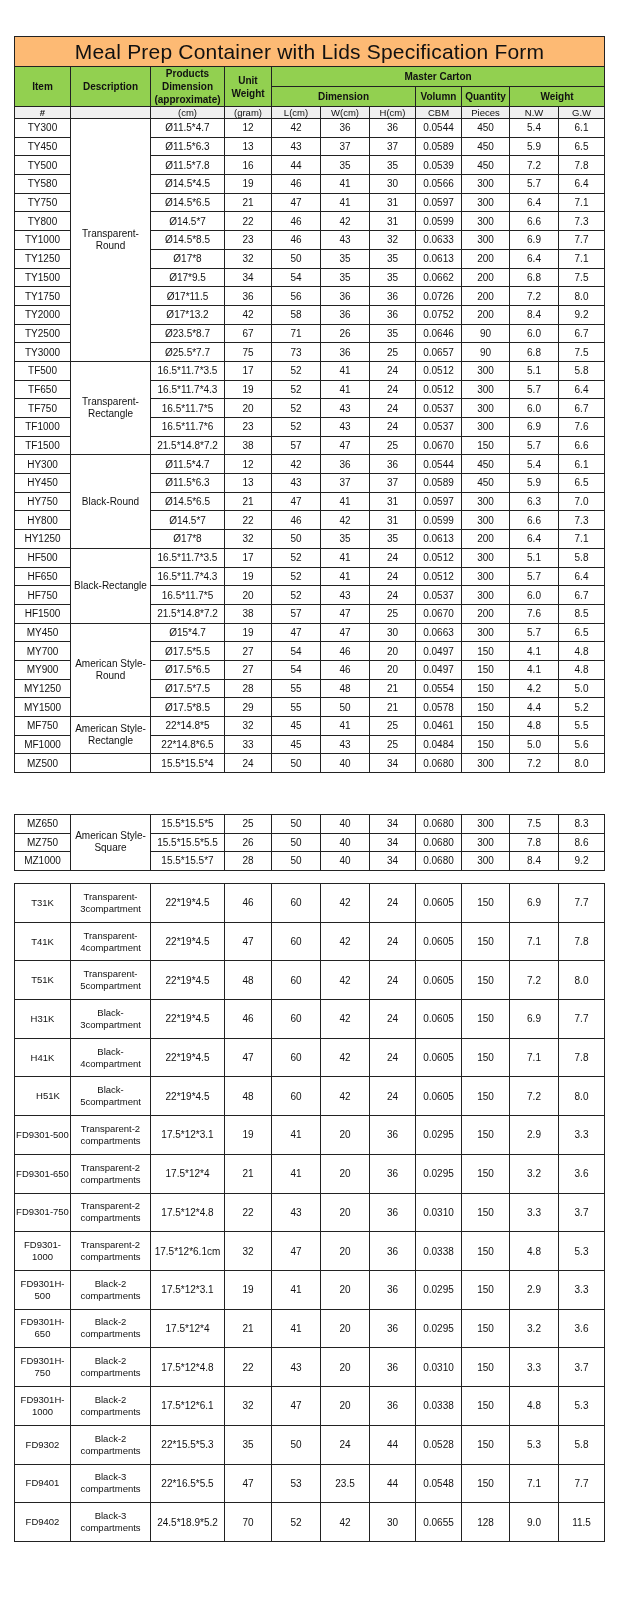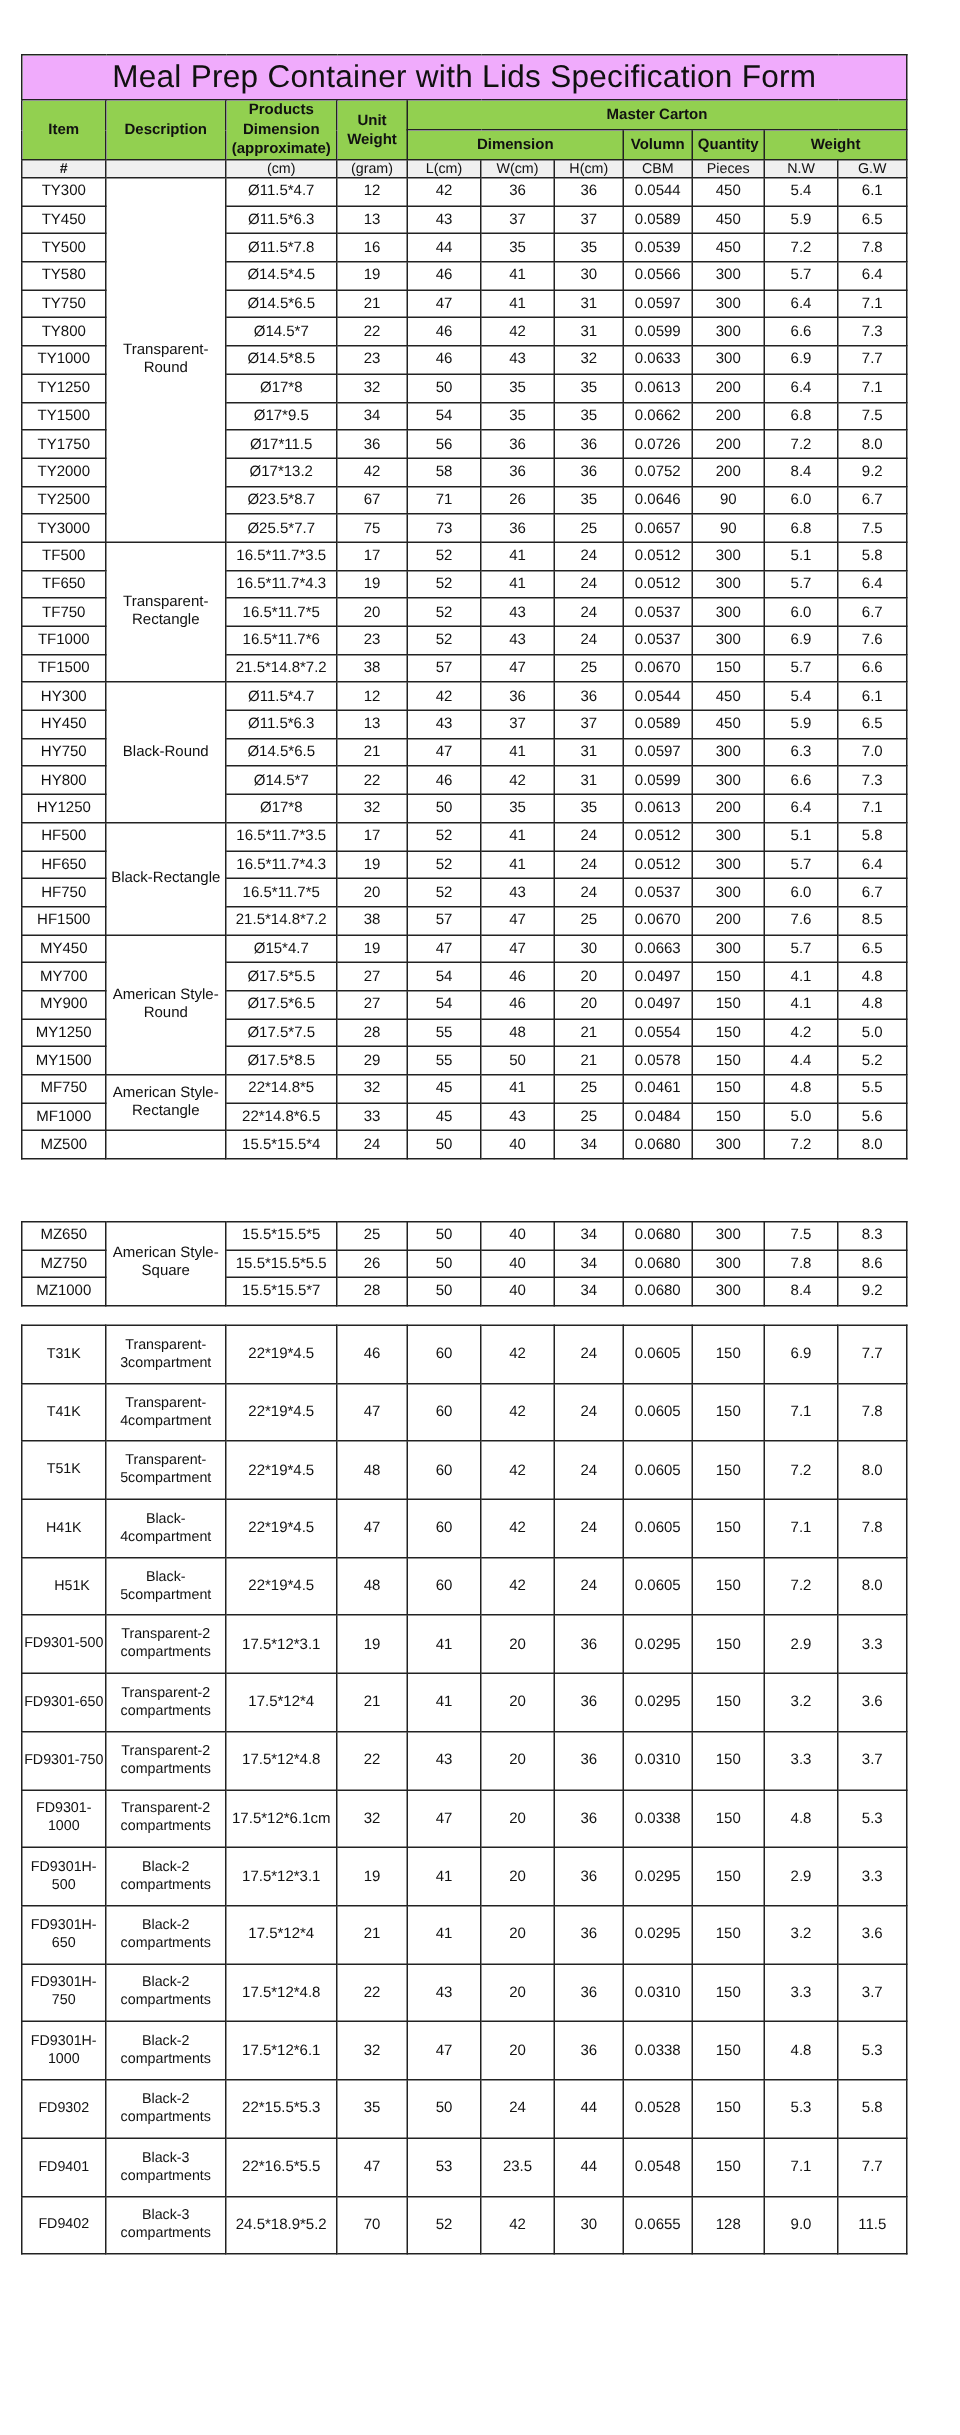--- a/index.html
+++ b/index.html
@@ -1,20 +1,20 @@
 <!DOCTYPE html>
 <html><head>
 <meta charset="utf-8">
 <style>
   html,body{margin:0;padding:0;background:#fff;}
   body{width:640px;height:1623px;position:relative;font-family:"Liberation Sans",sans-serif;color:#111;}
   table{border-collapse:collapse;table-layout:fixed;width:590px;}
   td,th{border:1px solid #222;text-align:center;vertical-align:middle;padding:0;font-size:10px;line-height:11px;overflow:hidden;white-space:nowrap;}
   th{font-weight:bold;}
-  .title{font-size:21px;font-weight:normal;height:29px;background:#f0abfc;border:1.5px solid #222;letter-spacing:0.2px;}
+  .title{font-size:21px;font-weight:normal;height:29px;background:#fdba74;border:1.5px solid #222;letter-spacing:0.2px;}
   .green{background:#92d050;}
   .sub td{background:#f0f0f0;height:11px;font-size:9.5px;line-height:10px;}
   .desc{white-space:normal;font-size:10px;line-height:12px;}
   .desc2{white-space:normal;font-size:9.5px;line-height:12px;}
   #t2{margin-top:0;}
   .t1wrap{position:absolute;left:14px;top:36px;}
   .t1bwrap{position:absolute;left:14px;top:814px;}
   .t2wrap{position:absolute;left:14px;top:883px;}
 </style>
 </head>
@@ -611,20 +611,33 @@
           <td>48</td>
           <td>60</td>
           <td>42</td>
           <td>24</td>
           <td>0.0605</td>
           <td>150</td>
           <td>7.2</td>
           <td>8.0</td>
         </tr>
         <tr style="height: 38.7px;">
+          <td class="desc2" style="white-space: normal;">H31K</td>
+          <td class="desc2" style="white-space: normal;">Black-3compartment</td>
+          <td>22*19*4.5</td>
+          <td>46</td>
+          <td>60</td>
+          <td>42</td>
+          <td>24</td>
+          <td>0.0605</td>
+          <td>150</td>
+          <td>6.9</td>
+          <td>7.7</td>
+        </tr>
+        <tr style="height: 38.7px;">
           <td class="desc2" style="white-space: normal;">H41K</td>
           <td class="desc2" style="white-space: normal;">Black-4compartment</td>
           <td>22*19*4.5</td>
           <td>47</td>
           <td>60</td>
           <td>42</td>
           <td>24</td>
           <td>0.0605</td>
           <td>150</td>
           <td>7.1</td>

